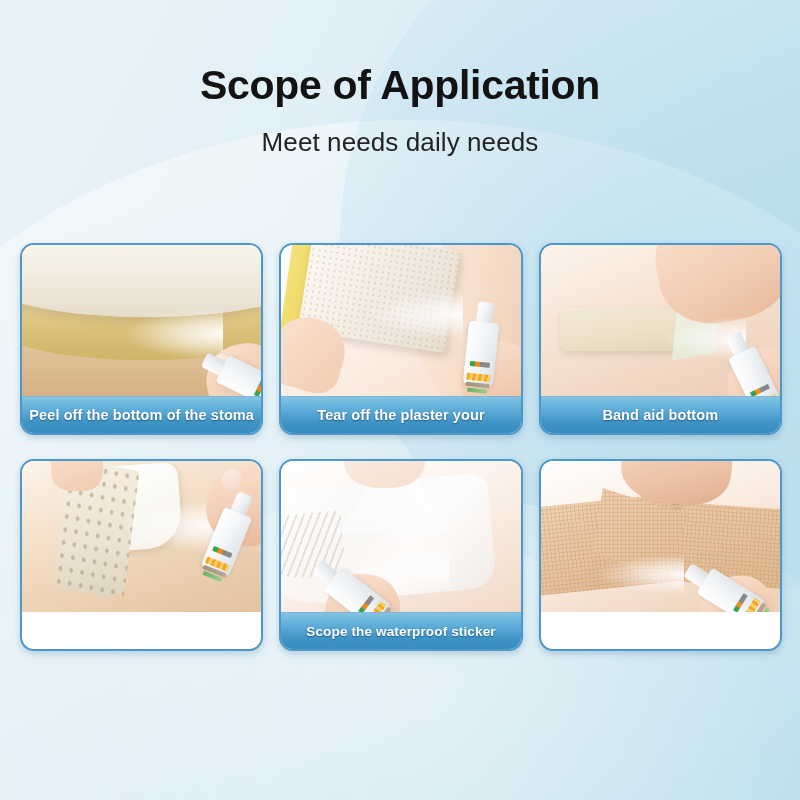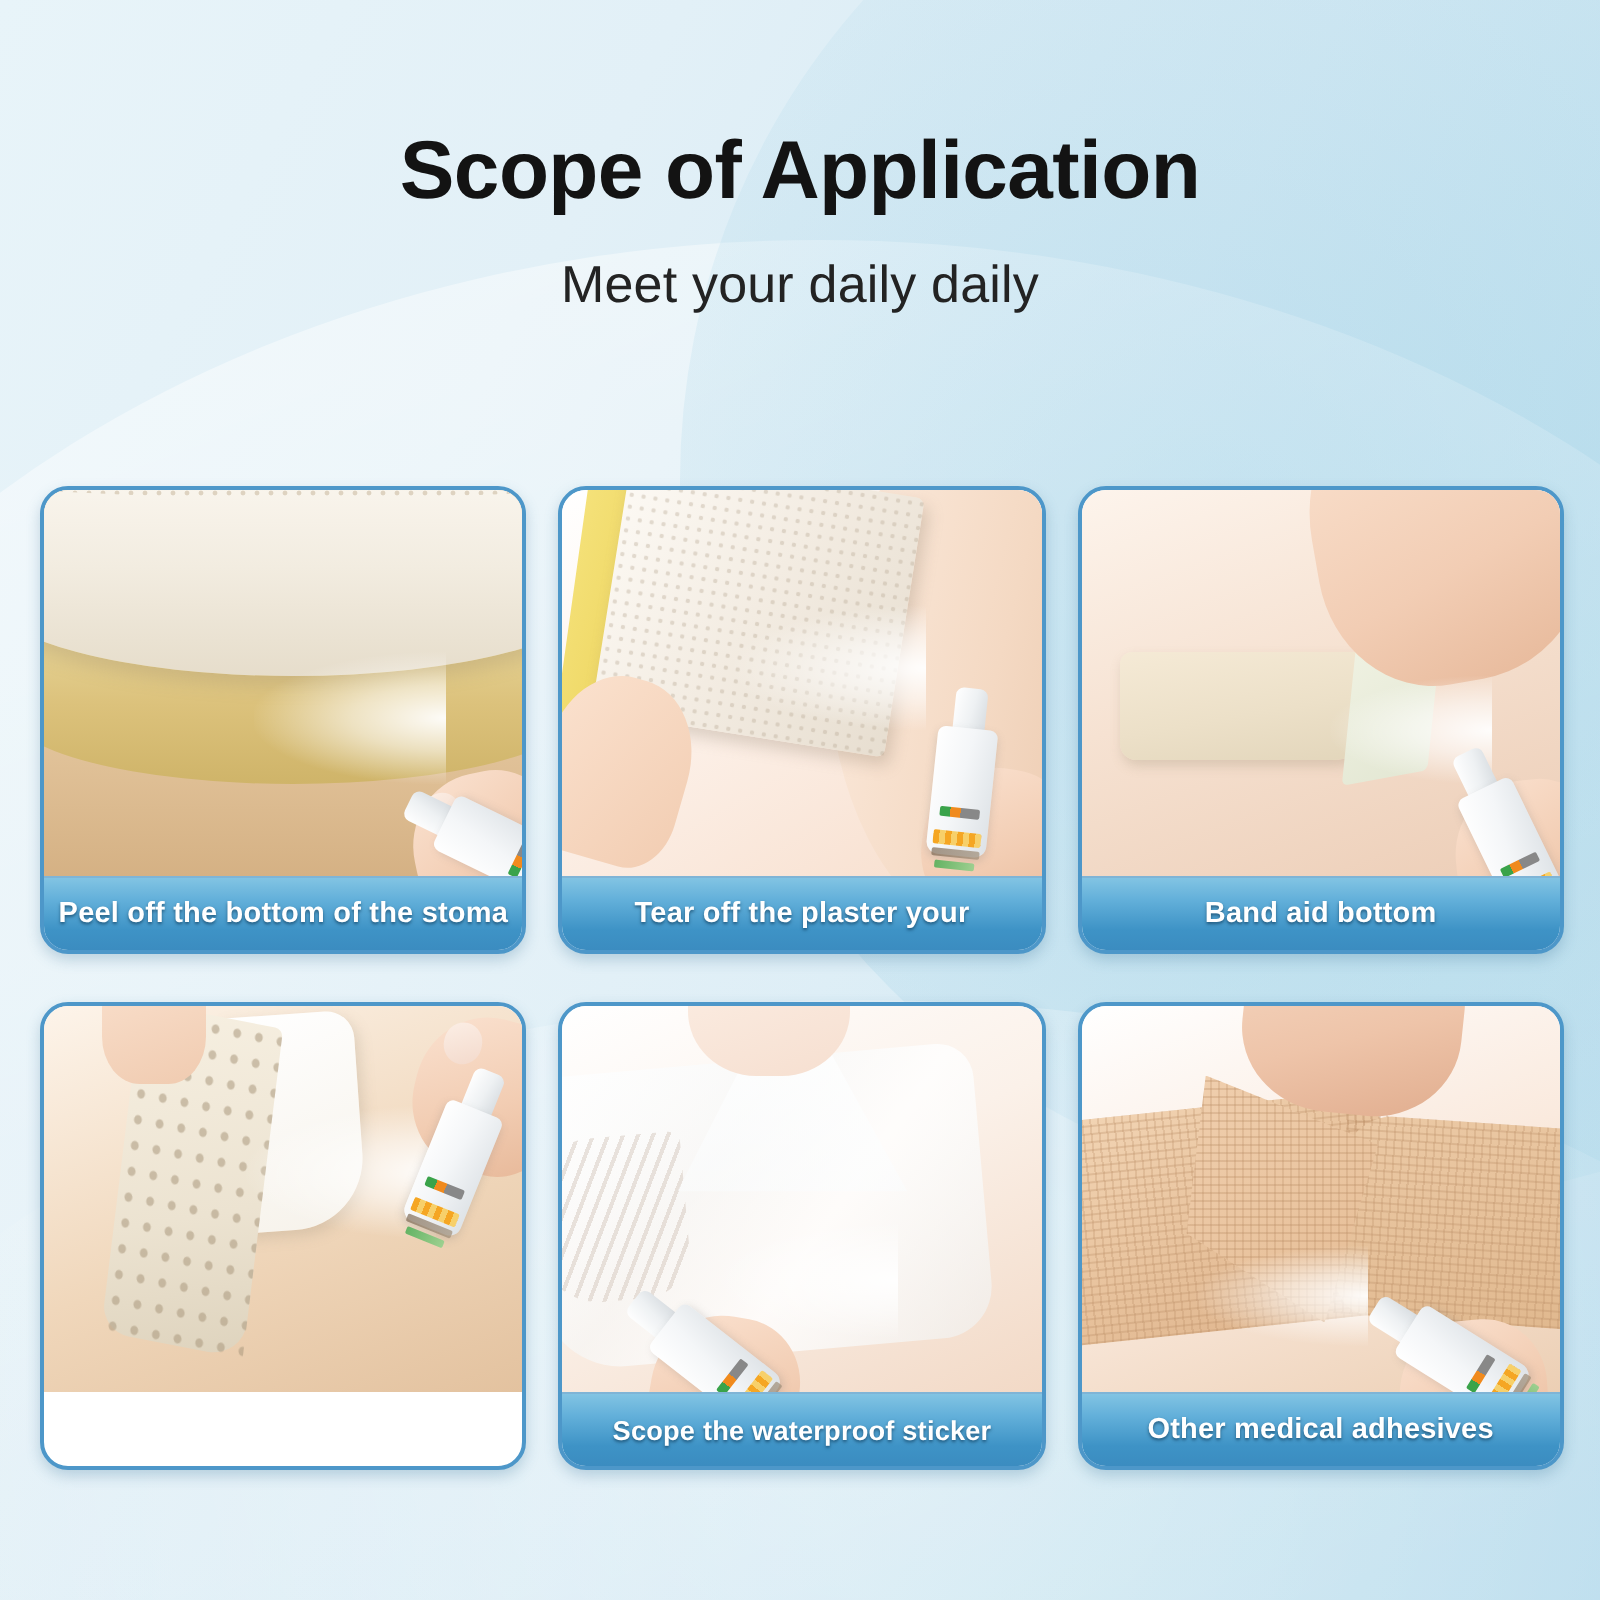--- a/index.html
+++ b/index.html
@@ -80,21 +80,21 @@
     width: 762px;
     display: grid;
     grid-template-columns: repeat(3, 1fr);
     column-gap: 16px;
     row-gap: 24px;
     z-index: 2;
   }
 
   .card {
     position: relative;
-    height: 234px;
+    height: 192px;
     border: 2px solid #4d97c9;
     border-radius: 14px;
     overflow: hidden;
     background: #ffffff;
     box-shadow: 0 3px 7px rgba(60,120,155,0.28);
   }
 
   .photo {
     position: absolute;
     inset: 0;
@@ -331,21 +331,21 @@
 </style>
 </head>
 <body>
 
 <div class="bg-arc-a"></div>
 <div class="bg-arc-b"></div>
 <div class="bg-arc-c"></div>
 
 <div class="header">
   <h1 class="title">Scope of Application</h1>
-  <div class="subtitle">Meet your daily daily</div>
+  <div class="subtitle">Meet needs daily needs</div>
 </div>
 
 <div class="grid">
 
   <div class="card">
     <div class="photo">
       <div class="skin-a"></div>
       <div class="c1-body"></div>
       <div class="c1-wafer"></div>
       <div class="c1-sheet">
@@ -473,16 +473,15 @@
       <div class="bottle" style="right:42px; bottom:-22px; transform:rotate(-58deg);">
         <div class="cap"></div>
         <div class="body">
           <div class="lbl-logo"></div>
           <div class="lbl-bar"></div>
           <div class="lbl-txt"></div>
           <div class="lbl-grn"></div>
         </div>
       </div>
     </div>
-    <div class="caption">Other medical adhesives</div>
   </div>
 
 </div>
 
 </body></html>

